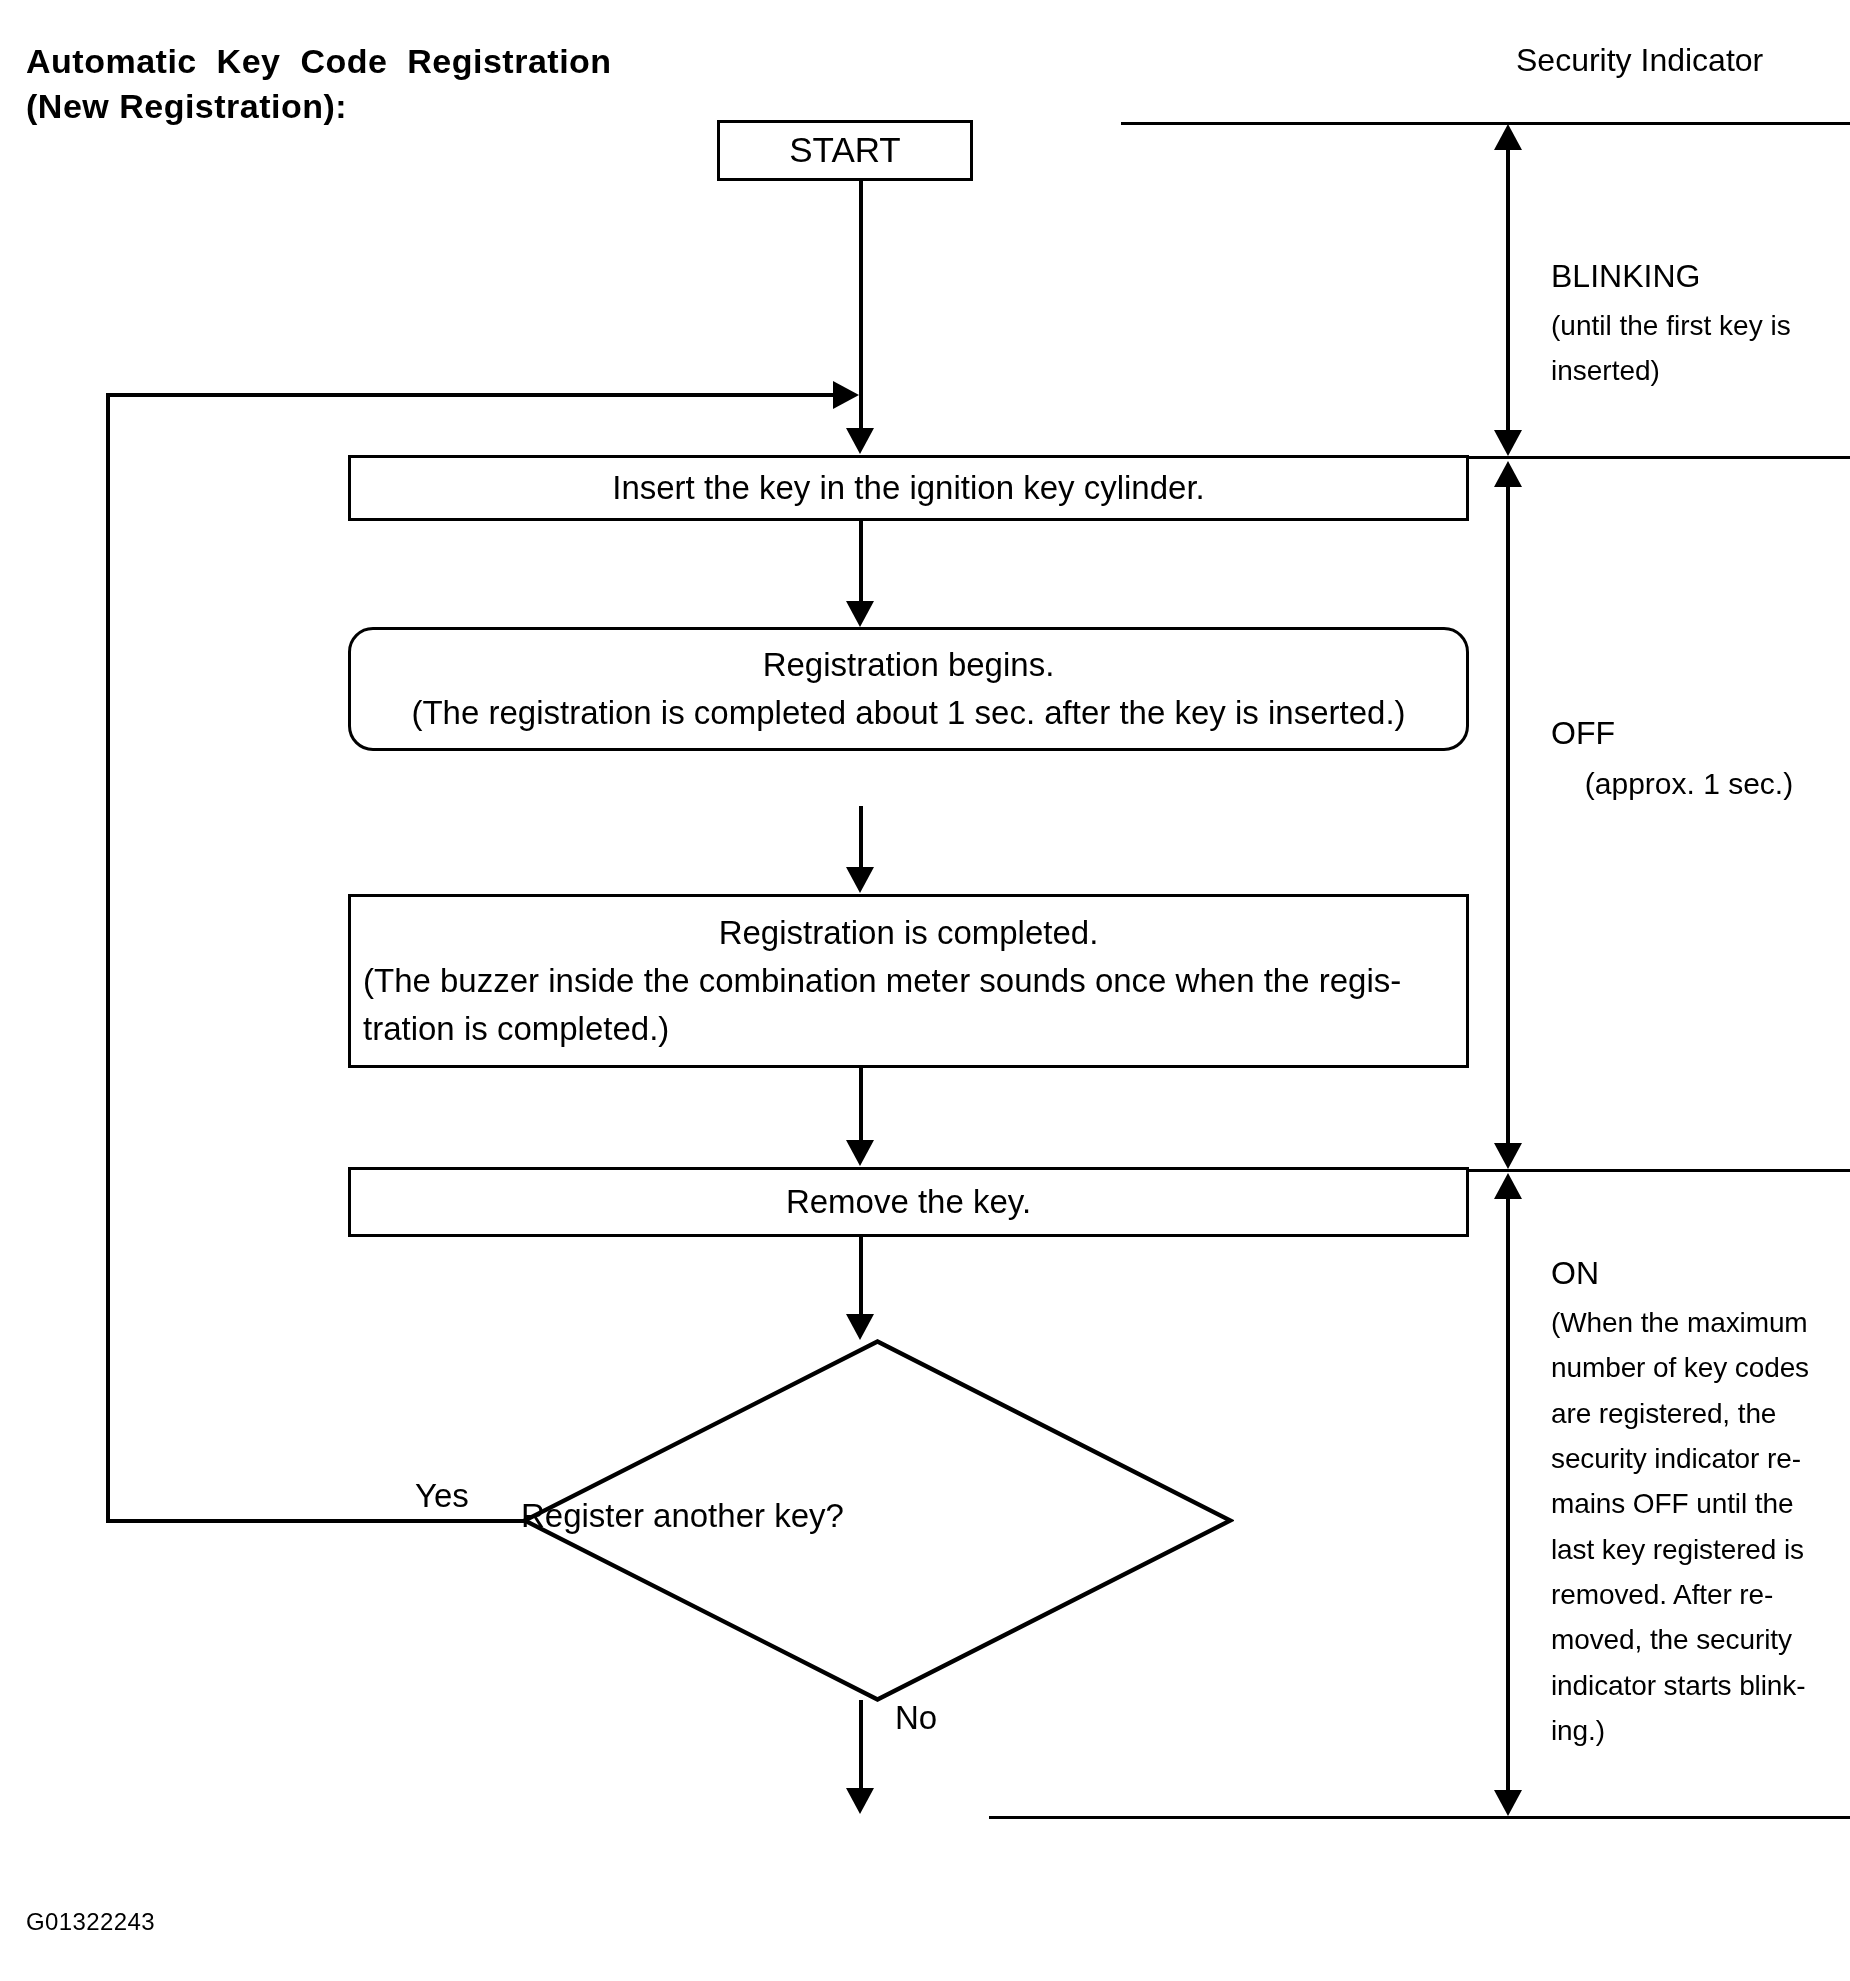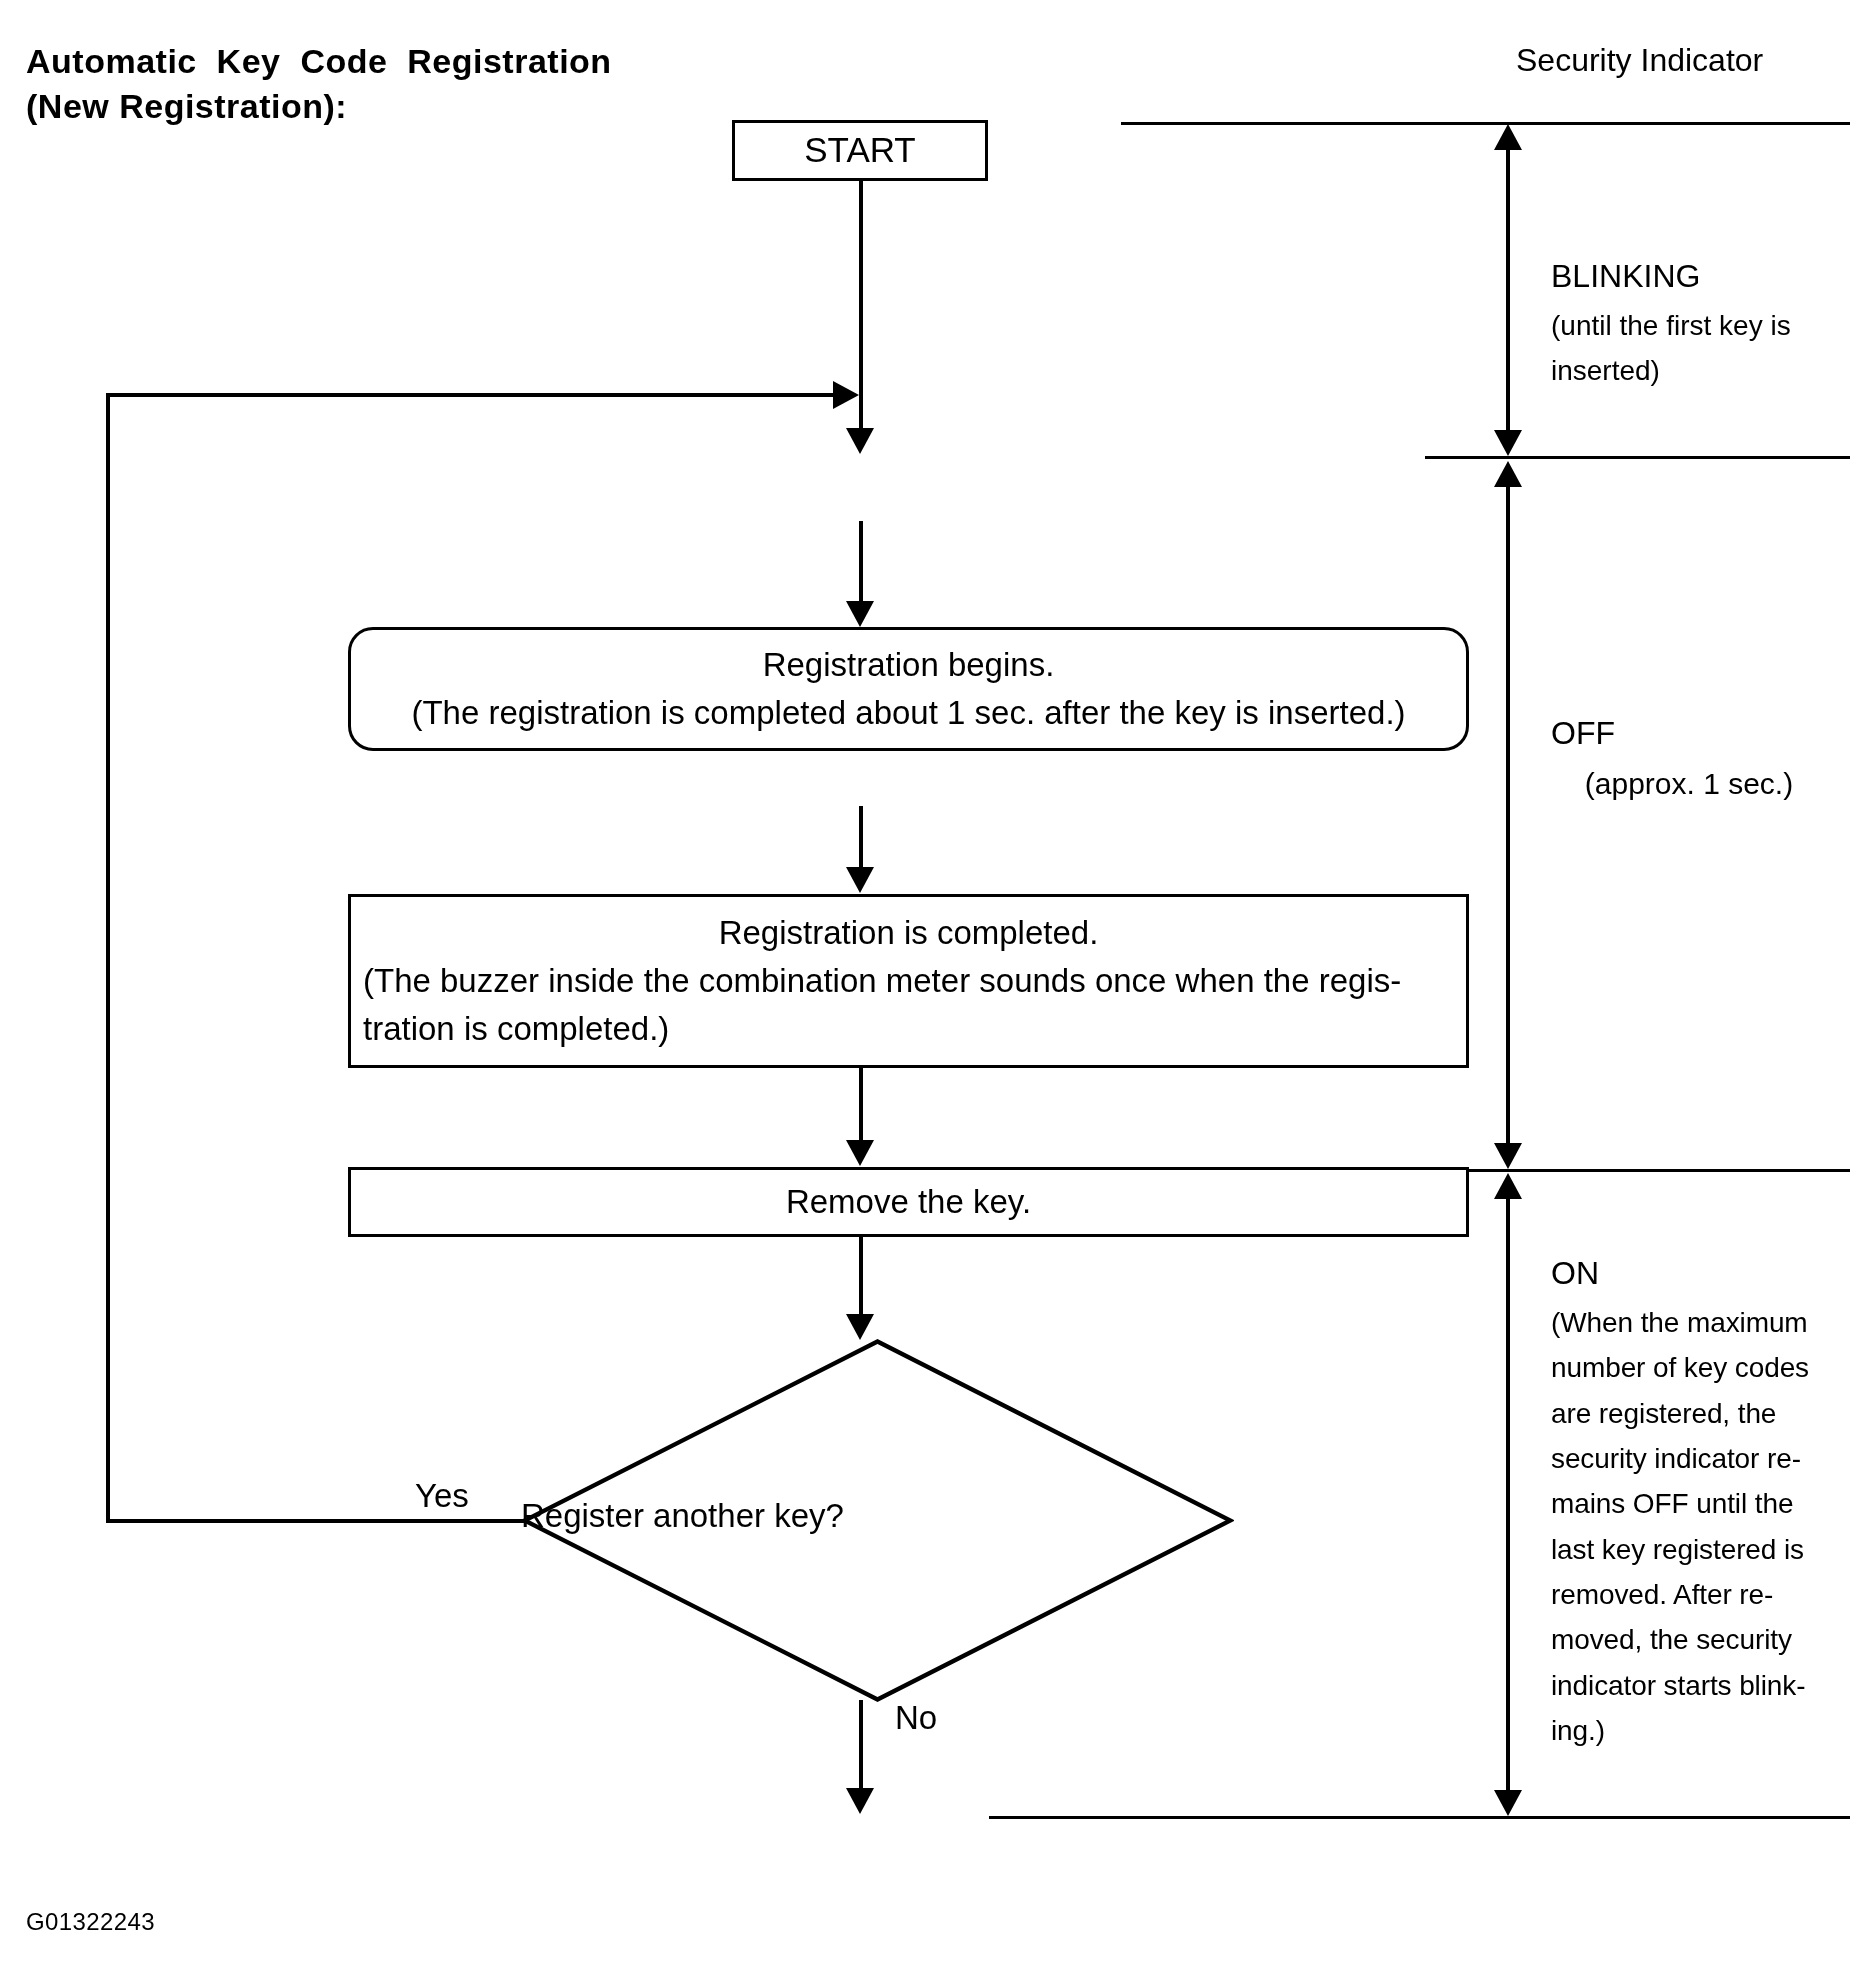--- a/index.html
+++ b/index.html
@@ -55,21 +55,21 @@
   .node-line {
     font-size: 33px;
     line-height: 1.45;
     white-space: nowrap;
   }
   .center { text-align: center; }
   .left { text-align: left; }
   .pad-l { padding-left: 12px; }
 
   #node-start {
-    left: 732px; top: 120px; width: 256px; height: 61px;
+    left: 717px; top: 120px; width: 256px; height: 61px;
   }
   #node-start .node-line { font-size: 35px; }
 
   #node-insert {
     left: 348px; top: 455px; width: 1121px; height: 66px;
   }
   #node-begins {
     left: 348px; top: 627px; width: 1121px; height: 124px; border-radius: 25px;
   }
   #node-completed {
@@ -208,20 +208,23 @@
     <div class="side-body-line">removed.   After re-</div>
     <div class="side-body-line">moved,  the  security</div>
     <div class="side-body-line">indicator starts blink-</div>
     <div class="side-body-line">ing.)</div>
   </div>
 
   <div class="abs node" id="node-start">
     <div class="node-line center">START</div>
   </div>
 
+  <div class="abs node" id="node-insert">
+    <div class="node-line center">Insert the key in the ignition key cylinder.</div>
+  </div>
 
   <div class="abs node" id="node-begins">
     <div class="node-line center">Registration begins.</div>
     <div class="node-line center">(The registration is completed about 1 sec. after the key is inserted.)</div>
   </div>
 
   <div class="abs node" id="node-completed">
     <div class="node-line center">Registration is completed.</div>
     <div class="node-line left pad-l">(The buzzer inside the combination meter sounds once when the regis-</div>
     <div class="node-line left pad-l">tration is completed.)</div>

